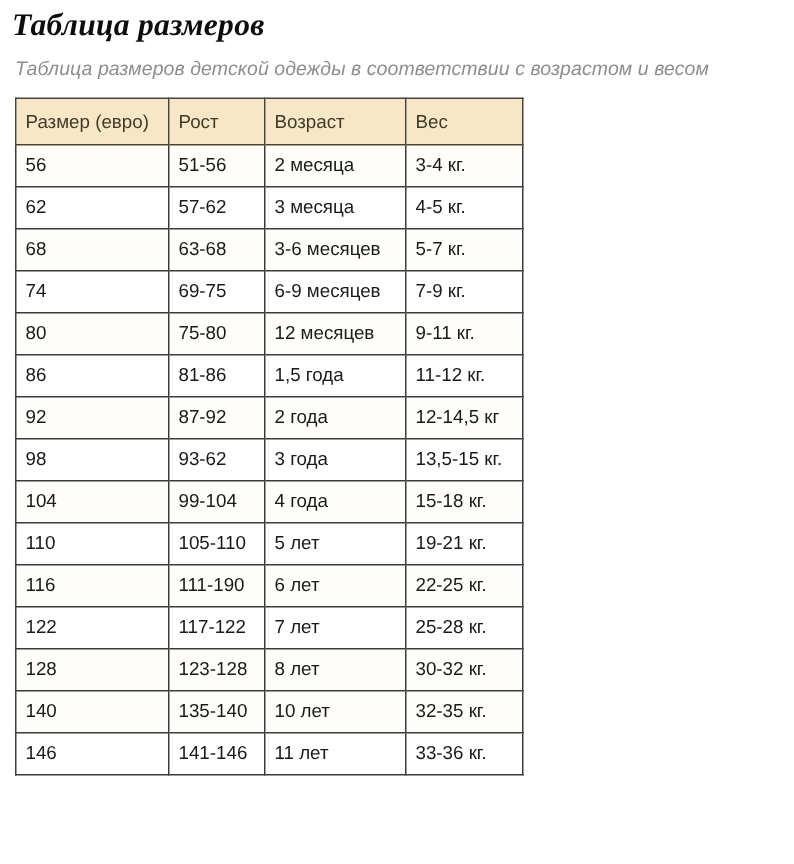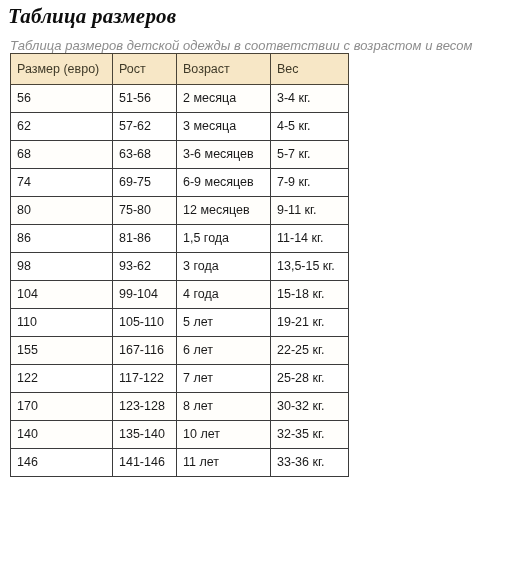--- a/index.html
+++ b/index.html
@@ -40,21 +40,21 @@
     font-style: italic;
     font-size: 13px;
     line-height: 15px;
     color: #8d8d8d;
     letter-spacing: 0.05px;
     white-space: nowrap;
   }
   .table-wrap {
     position: absolute;
     left: 10px;
-    top: 53px;
+    top: 65px;
     width: 338px;
   }
   table.size-table {
     border-collapse: collapse;
     table-layout: fixed;
     width: 338px;
     background: #ffffff;
   }
   table.size-table col.c1 { width: 102px; }
   table.size-table col.c2 { width: 64px; }
@@ -143,54 +143,60 @@
           <tr class="alt">
             <td>80</td>
             <td>75-80</td>
             <td>12 месяцев</td>
             <td>9-11 кг.</td>
           </tr>
           <tr>
             <td>86</td>
             <td>81-86</td>
             <td>1,5 года</td>
-            <td>11-14 кг.</td>
+            <td>11-12 кг.</td>
+          </tr>
+          <tr class="alt">
+            <td>92</td>
+            <td>87-92</td>
+            <td>2 года</td>
+            <td>12-14,5 кг</td>
           </tr>
           <tr>
             <td>98</td>
             <td>93-62</td>
             <td>3 года</td>
             <td>13,5-15 кг.</td>
           </tr>
           <tr class="alt">
             <td>104</td>
             <td>99-104</td>
             <td>4 года</td>
             <td>15-18 кг.</td>
           </tr>
           <tr>
             <td>110</td>
             <td>105-110</td>
             <td>5 лет</td>
             <td>19-21 кг.</td>
           </tr>
           <tr class="alt">
-            <td>155</td>
-            <td>167-116</td>
+            <td>116</td>
+            <td>111-190</td>
             <td>6 лет</td>
             <td>22-25 кг.</td>
           </tr>
           <tr>
             <td>122</td>
             <td>117-122</td>
             <td>7 лет</td>
             <td>25-28 кг.</td>
           </tr>
           <tr class="alt">
-            <td>170</td>
+            <td>128</td>
             <td>123-128</td>
             <td>8 лет</td>
             <td>30-32 кг.</td>
           </tr>
           <tr class="alt">
             <td>140</td>
             <td>135-140</td>
             <td>10 лет</td>
             <td>32-35 кг.</td>
           </tr>

